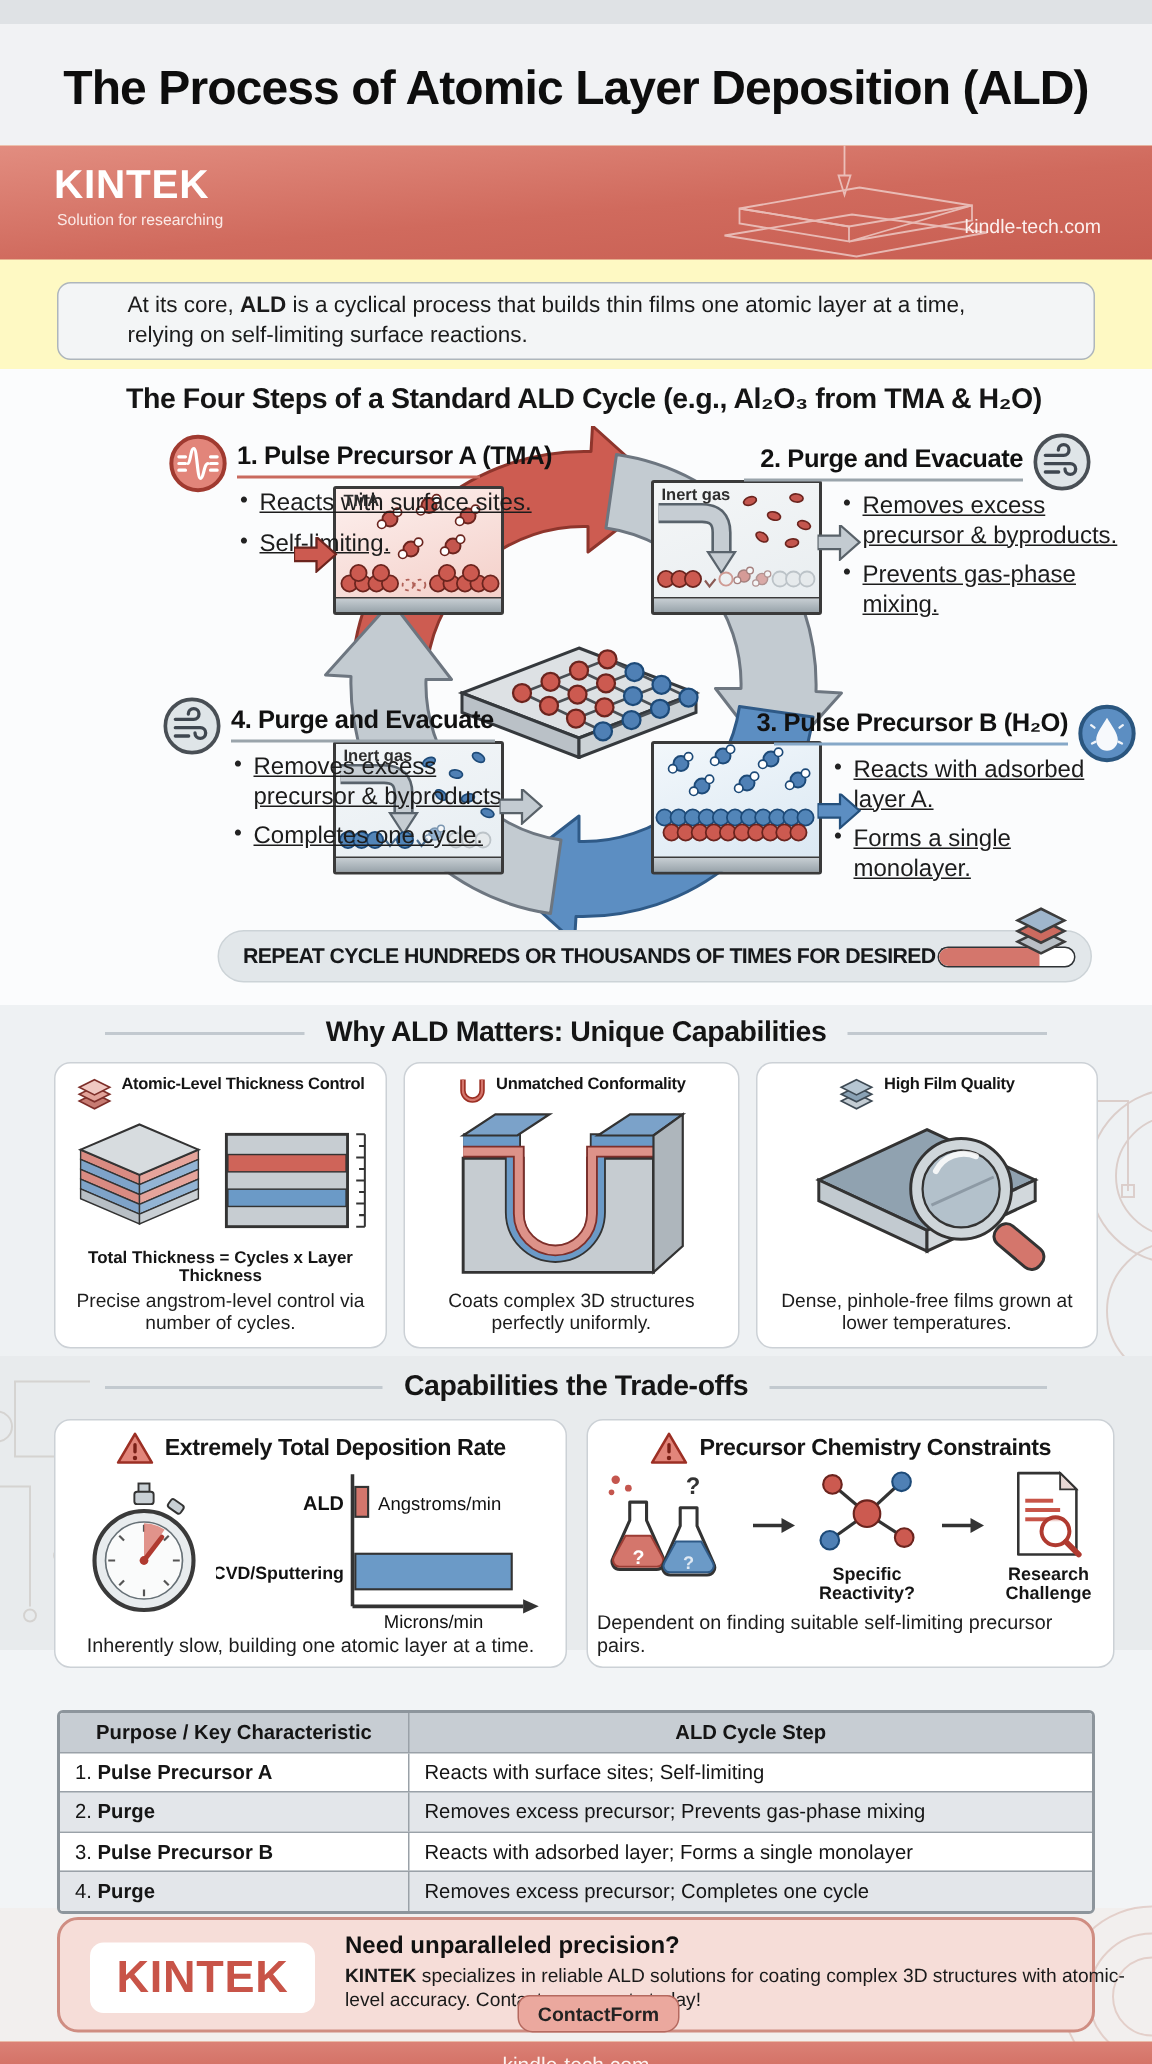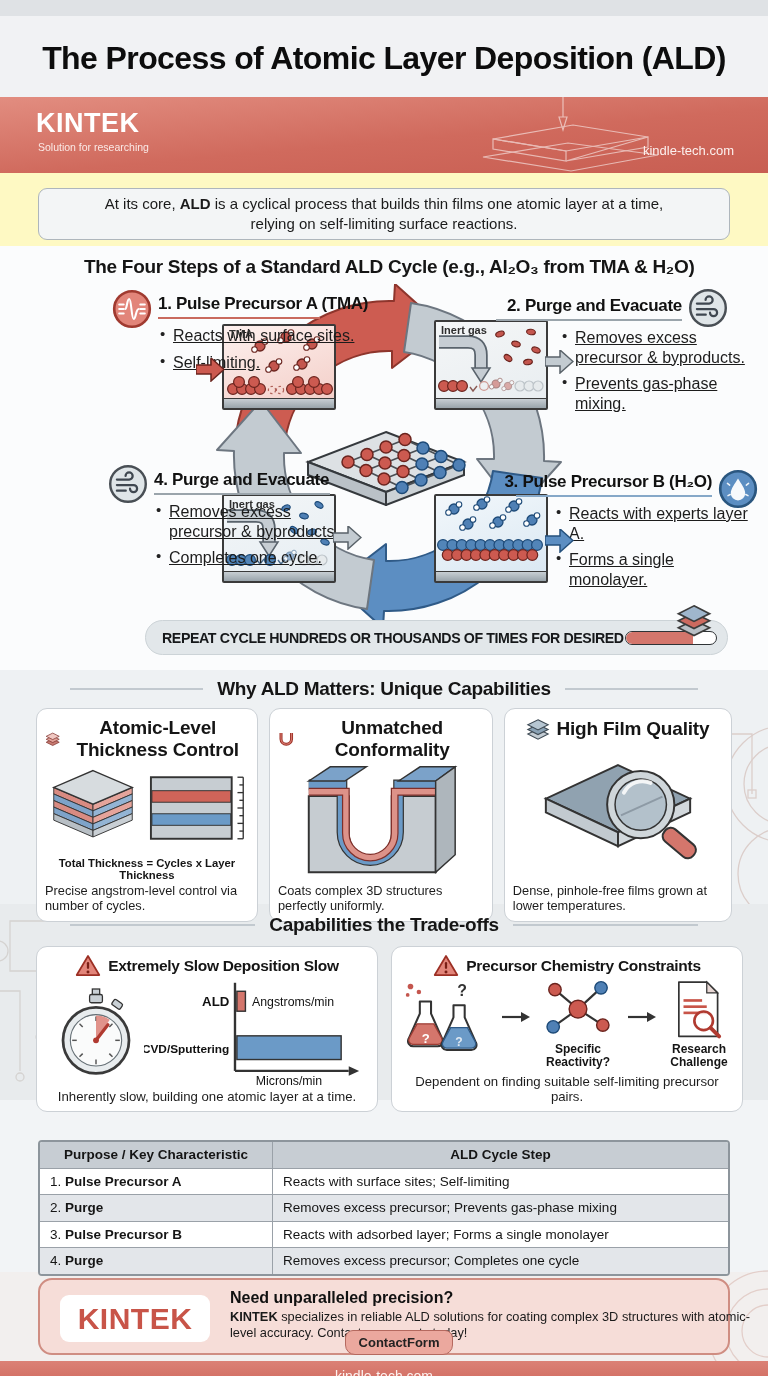--- a/index.html
+++ b/index.html
@@ -23,21 +23,21 @@
   .banner { position:absolute; top:81px; left:0; width:768px; height:76px;
     background:linear-gradient(175deg,#e28d80 0%, #d06a5d 55%, #c85e52 100%); }
   .banner .logo { position:absolute; left:36px; top:11px; color:#fff; font-size:27px; font-weight:bold; letter-spacing:0.5px; }
   .banner .tagline { position:absolute; left:38px; top:44px; color:#fbe9e6; font-size:10.5px; }
   .banner .site { position:absolute; right:34px; top:46px; color:#fcf0ee; font-size:13px; cursor:pointer; }
   .banner .machine { position:absolute; right:100px; top:0; opacity:.55; }
 
   
   .intro-box { position:absolute; top:172px; left:38px; right:38px; height:52px;
     background:#f3f5f6; border:1.5px solid #aeb6bc; border-radius:9px;
-    display:flex; align-items:center; justify-content:center; text-align:center;
+    display:flex; align-items:center; justify-content:center; text-align:left;
     font-size:15px; line-height:1.32; padding:0 46px; color:#1b1b1b; }
 
   
   .sec-title { position:absolute; left:70px; right:70px; display:flex; align-items:center; }
   .sec-title::before, .sec-title::after { content:""; flex:1; height:2px; background:#c2c9cf; }
   .sec-title .t { margin:0 14px; font-size:19px; font-weight:bold; letter-spacing:-0.3px; white-space:nowrap; }
   .sec-title .t .norm { font-weight:bold; }
   #sec1 { top:240px; }  #sec2 { top:662px; } #sec3 { top:898px; } #sec4 { top:1094px; }
 
   
@@ -72,34 +72,34 @@
   .progress { position:absolute; right:10px; top:10px; width:92px; height:14px; background:#fff;
     border:1.8px solid #2f3336; border-radius:8px; overflow:hidden; }
   .progress .fill { height:100%; width:74%; background:#d4766c; border-radius:6px 0 0 6px; }
   .repeat-pill .layers-ic { position:absolute; right:14px; top:-18px; }
 
   
   .cap-cards { position:absolute; top:692px; left:36px; right:36px; height:188px;
     display:grid; grid-template-columns:1fr 1.03fr 1.05fr; gap:11px; }
   .card { background:#fff; border:1.5px solid #ccd1d6; border-radius:11px; position:relative;
     display:flex; flex-direction:column; align-items:center; padding:8px 8px 6px; }
-  .card .ctitle { display:flex; align-items:center; gap:6px; justify-content:center;
-    font-size:19px; font-weight:bold; letter-spacing:-0.2px; text-align:center; line-height:1.15; }
+  .card .ctitle { display:flex; align-items:flex-start; gap:6px; justify-content:center;
+    font-size:11px; font-weight:bold; letter-spacing:-0.2px; text-align:center; line-height:1.15; }
   .card .graphic { flex:1; display:flex; align-items:center; justify-content:center; gap:8px; width:100%; }
   .card .formula { font-size:11.3px; font-weight:bold; margin:1px 0 2px; text-align:center; }
-  .card .cdesc { font-size:12.8px; line-height:1.2; text-align:left; color:#1d1d1d; margin-bottom:2px; }
+  .card .cdesc { font-size:12.8px; line-height:1.2; text-align:center; color:#1d1d1d; margin-bottom:2px; }
 
   
   .trade-cards { position:absolute; top:930px; left:36px; right:36px; height:146px;
     display:grid; grid-template-columns:342px 1fr; gap:13px; }
   .tcard { background:#fff; border:1.5px solid #ccd1d6; border-radius:11px; position:relative;
     display:flex; flex-direction:column; align-items:center; padding:7px 6px 5px; }
   .tcard .ctitle { display:flex; align-items:center; gap:7px; font-size:15.5px; font-weight:bold; letter-spacing:-0.3px; }
   .tcard .graphic { flex:1; display:flex; align-items:center; justify-content:center; width:100%; }
-  .tcard .cdesc { font-size:13.2px; text-align:center; color:#1d1d1d; margin-bottom:2px; }
+  .tcard .cdesc { font-size:13.2px; color:#1d1d1d; margin-bottom:2px; }
   .chem-col { display:flex; flex-direction:column; align-items:center; }
   .chem-col .clabel { font-size:12px; font-weight:bold; text-align:center; line-height:1.1; width:74px; margin-top:2px; }
 
   
   .sum-table { position:absolute; top:1124px; left:38px; right:38px; border:2px solid #8d959c;
     border-radius:4px; overflow:hidden; background:#fff; }
   .trow { display:grid; grid-template-columns:232px 1fr; border-top:1px solid #9aa1a8; }
   .trow:first-child { border-top:none; }
   .trow > div { padding:4px 10px; font-size:13.5px; line-height:1.3; border-left:1px solid #9aa1a8; }
   .trow > div:first-child { border-left:none; }
@@ -439,21 +439,21 @@
     <svg class="step-icon" style="left:718px; top:185px;" viewBox="0 0 36 36">
       <circle cx="18" cy="18" r="16" fill="#5c8ec2" stroke="#2a567f" stroke-width="2.4"></circle>
       <path d="M18 8.5 C15.5 13 11.5 17.5 11.5 21.8 A6.5 6.5 0 0 0 24.5 21.8 C24.5 17.5 20.5 13 18 8.5 Z" fill="#fff" opacity="0.95"></path>
       <g stroke="#fff" stroke-width="1.4" stroke-linecap="round" opacity="0.9">
         <path d="M8.5 13 l2 1.5 M27.5 13 l-2 1.5 M9 24 l2 -1 M27 24 l-2 -1"></path>
       </g>
     </svg>
     <div class="step-head" style="right:56px; top:188px;">3. Pulse Precursor B (H₂O)</div>
     <div class="underline" style="right:56px; top:211px; width:196px; background:#86a8c8;"></div>
     <ul class="bullets" style="left:556px; top:220px; width:196px;">
-      <li>Reacts with experts layer A.</li>
+      <li>Reacts with adsorbed layer A.</li>
       <li>Forms a single monolayer.</li>
     </ul>
 
     <svg class="step-icon" style="left:108px; top:180px;" viewBox="0 0 36 36">
       <circle cx="18" cy="18" r="16" fill="#dfe5e8" stroke="#494f55" stroke-width="2.2"></circle>
       <g stroke="#3f4750" stroke-width="2" fill="none" stroke-linecap="round">
         <path d="M8 14 h11 a3.2 3.2 0 1 0 -3.2 -3.2"></path>
         <path d="M8 19 h15 a3.2 3.2 0 1 1 -3.2 3.2"></path>
         <path d="M8 24 h8"></path>
       </g>
@@ -587,21 +587,21 @@
 
   <div class="trade-cards">
 
     <div class="tcard">
       <div class="ctitle">
         <svg width="26" height="23" viewBox="0 0 30 26">
           <path d="M15 2 L28 24 H2 Z" fill="#e2857a" stroke="#9c2f24" stroke-width="2" stroke-linejoin="round"></path>
           <rect x="13.7" y="9" width="2.6" height="8" rx="1.3" fill="#7a1f16"></rect>
           <circle cx="15" cy="20.5" r="1.7" fill="#7a1f16"></circle>
         </svg>
-        <span>Extremely Slow Deposition Slow</span>
+        <span>Extremely Total Deposition Rate</span>
       </div>
       <div class="graphic" style="gap:4px;">
         <svg width="88" height="96" viewBox="0 0 96 104">
           <rect x="44" y="4" width="8" height="7" fill="#c9d0d5" stroke="#333" stroke-width="1.4"></rect>
           <rect x="41" y="10" width="14" height="9" rx="2" fill="#c9d0d5" stroke="#333" stroke-width="1.4"></rect>
           <rect x="66" y="17" width="11" height="7" rx="2" fill="#c9d0d5" stroke="#333" stroke-width="1.4" transform="rotate(35 71 20)"></rect>
           <circle cx="48" cy="60" r="36" fill="#e8ecee" stroke="#3a3a3a" stroke-width="3"></circle>
           <circle cx="48" cy="60" r="28" fill="#fafbfb" stroke="#667076" stroke-width="1.2"></circle>
           <g stroke="#555" stroke-width="1.6">
             <line x1="48" y1="34" x2="48" y2="39"></line>

